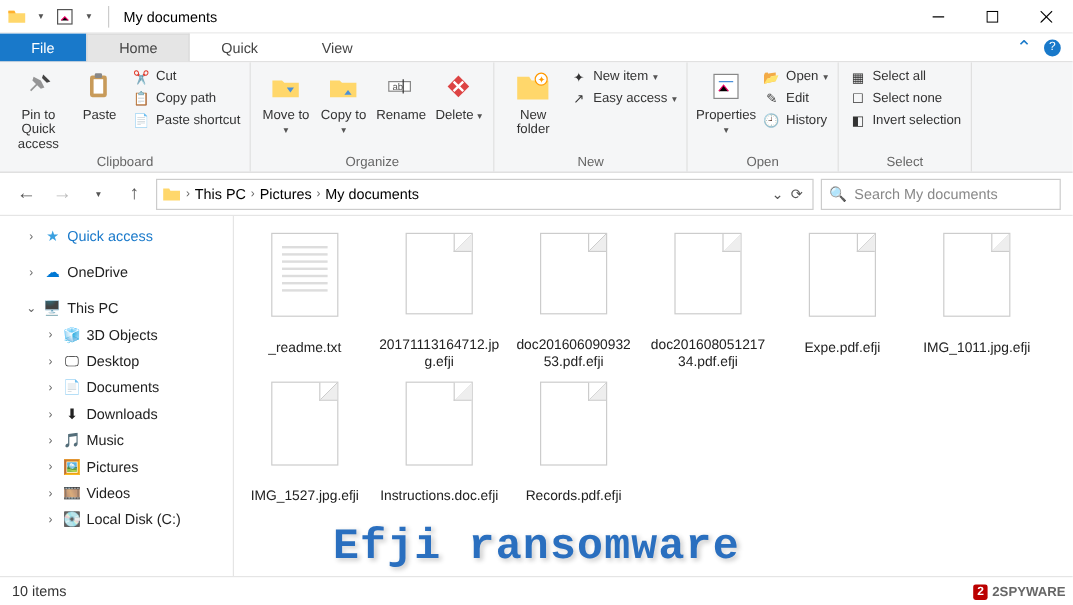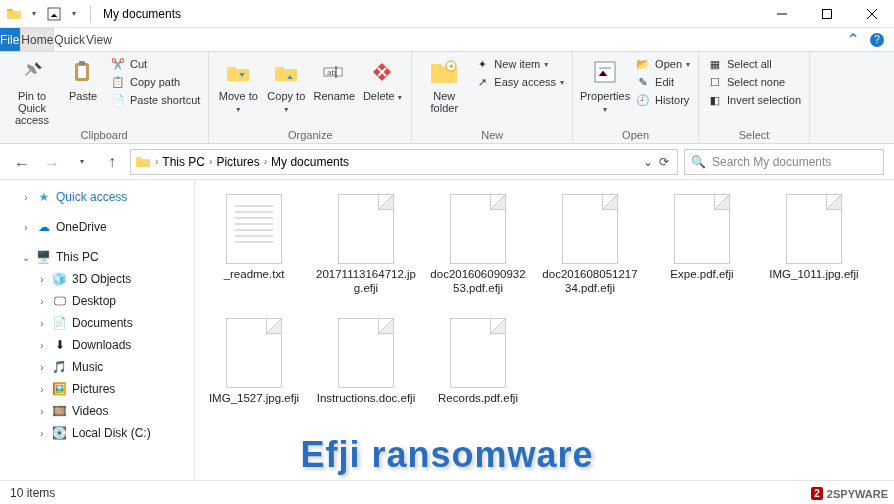--- a/index.html
+++ b/index.html
@@ -9,21 +9,21 @@
     .titlebar { height: 28px; background: #fff; display: flex; align-items: center; border-bottom: 1px solid #e5e5e5; }
     .titlebar-left { display: flex; align-items: center; gap: 4px; padding-left: 6px; }
     .titlebar-icon { width: 16px; height: 16px; display: flex; align-items: center; justify-content: center; }
     .titlebar-divider { width: 1px; height: 18px; background: #ccc; margin: 0 4px; }
     .titlebar-title { font-size: 12px; color: #000; margin-left: 4px; }
     .titlebar-controls { margin-left: auto; display: flex; }
     .win-btn { width: 45px; height: 28px; display: flex; align-items: center; justify-content: center; color: #000; font-size: 10px; }
 
     
     .tabbar { height: 24px; display: flex; align-items: stretch; background: #fff; border-bottom: 1px solid #dadada; }
-    .tab { padding: 0 0; display: flex; align-items: center; font-size: 12px; color: #444; border-right: 1px solid transparent; }
+    .tab { padding: 0 26px; display: flex; align-items: center; font-size: 12px; color: #444; border-right: 1px solid transparent; }
     .tab.file { background: #1979ca; color: #fff; }
     .tab.active { background: #e5e5e5; border: 1px solid #dadada; border-bottom: none; }
     .tabbar .ribbon-help { margin-left: auto; display: flex; align-items: center; gap: 10px; padding-right: 10px; color: #1979ca; }
 
     
     .ribbon { height: 92px; background: #f5f6f7; display: flex; border-bottom: 1px solid #dadada; }
     .ribbon-group { border-right: 1px solid #e0e0e0; padding: 4px 8px 2px; display: flex; flex-direction: column; }
     .ribbon-group-content { flex: 1; display: flex; align-items: flex-start; gap: 6px; }
     .ribbon-group-label { font-size: 11px; color: #666; text-align: center; padding-top: 2px; }
     .rib-big { display: flex; flex-direction: column; align-items: center; gap: 2px; width: 48px; font-size: 11px; text-align: center; line-height: 1.1; color: #333; }
@@ -45,34 +45,34 @@
     
     .main { display: flex; height: 300px; }
     .sidebar { width: 195px; border-right: 1px solid #e5e5e5; overflow: hidden; padding-top: 6px; }
     .tree-item { display: flex; align-items: center; gap: 4px; font-size: 12px; color: #222; padding: 3px 6px 3px 10px; }
     .tree-item.level1 { padding-left: 20px; }
     .tree-item.level2 { padding-left: 36px; }
     .tree-exp { width: 12px; color: #666; font-size: 10px; text-align: center; }
     .tree-ico { width: 16px; height: 16px; display: flex; align-items: center; justify-content: center; }
 
     .files { flex: 1; padding: 10px 6px; display: flex; flex-wrap: wrap; align-content: flex-start; gap: 4px 6px; position: relative; }
-    .file-item { width: 106px; height: 120px; display: flex; flex-direction: column; align-items: center; text-align: center; gap: 4px; padding-top: 4px; font-size: 11.5px; color: #222; }
+    .file-item { width: 106px; height: 120px; display: flex; flex-direction: column; align-items: center; text-align: center; gap: 20px; padding-top: 4px; font-size: 11.5px; color: #222; }
     .file-thumb { width: 56px; height: 70px; border: 1px solid #ccc; background: #fff; position: relative; }
     .file-thumb.txt::before { content: ""; position: absolute; top: 10px; left: 8px; right: 8px; height: 2px; background: #ddd; box-shadow: 0 6px 0 #ddd, 0 12px 0 #ddd, 0 18px 0 #ddd, 0 24px 0 #ddd, 0 30px 0 #ddd, 0 36px 0 #ddd; }
     .file-thumb.blank::after { content: ""; position: absolute; top: 0; right: 0; width: 14px; height: 14px; background: linear-gradient(135deg, #fff 49%, #ccc 50%, #eee 52%); border-left: 1px solid #ccc; border-bottom: 1px solid #ccc; }
     .file-name { line-height: 1.2; word-break: break-word; max-width: 100%; }
 
     
     .statusbar { height: 24px; border-top: 1px solid #e5e5e5; display: flex; align-items: center; padding: 0 10px; font-size: 12px; color: #333; }
     .statusbar .view-btns { margin-left: auto; display: flex; gap: 2px; }
     .view-btn { width: 22px; height: 18px; border: 1px solid #ccc; display: flex; align-items: center; justify-content: center; font-size: 10px; }
     .view-btn.active { background: #cce8ff; border-color: #99c9ef; }
 
     
-    .watermark { position: absolute; bottom: 28px; left: 50%; transform: translateX(-50%); font-size: 36px; font-weight: bold; color: #2a6fbf; text-shadow: 0 0 8px #fff, 2px 2px 4px rgba(0,0,0,0.3); font-family: Liberation Sans, sans-serif; letter-spacing: 1px; pointer-events: none; margin-top: 36px; }
+    .watermark { position: absolute; bottom: 28px; left: 50%; transform: translateX(-50%); font-size: 36px; font-weight: bold; color: #2a6fbf; text-shadow: 0 0 8px #fff, 2px 2px 4px rgba(0,0,0,0.3); font-family: Liberation Mono, monospace; letter-spacing: 1px; pointer-events: none; margin-top: 36px; }
     .spyware-badge { position: absolute; right: 0; bottom: 0; background: #fff; color: #b00; font-size: 11px; font-weight: bold; padding: 4px 6px; display: flex; align-items: center; gap: 4px; }
     .drop-tri { font-size: 8px; color: #555; }
   </style>
 </head>
 <body>
 
 <div class="titlebar">
   <div class="titlebar-left">
     <span class="titlebar-icon">
       <svg width="16" height="16" viewBox="0 0 16 16">

